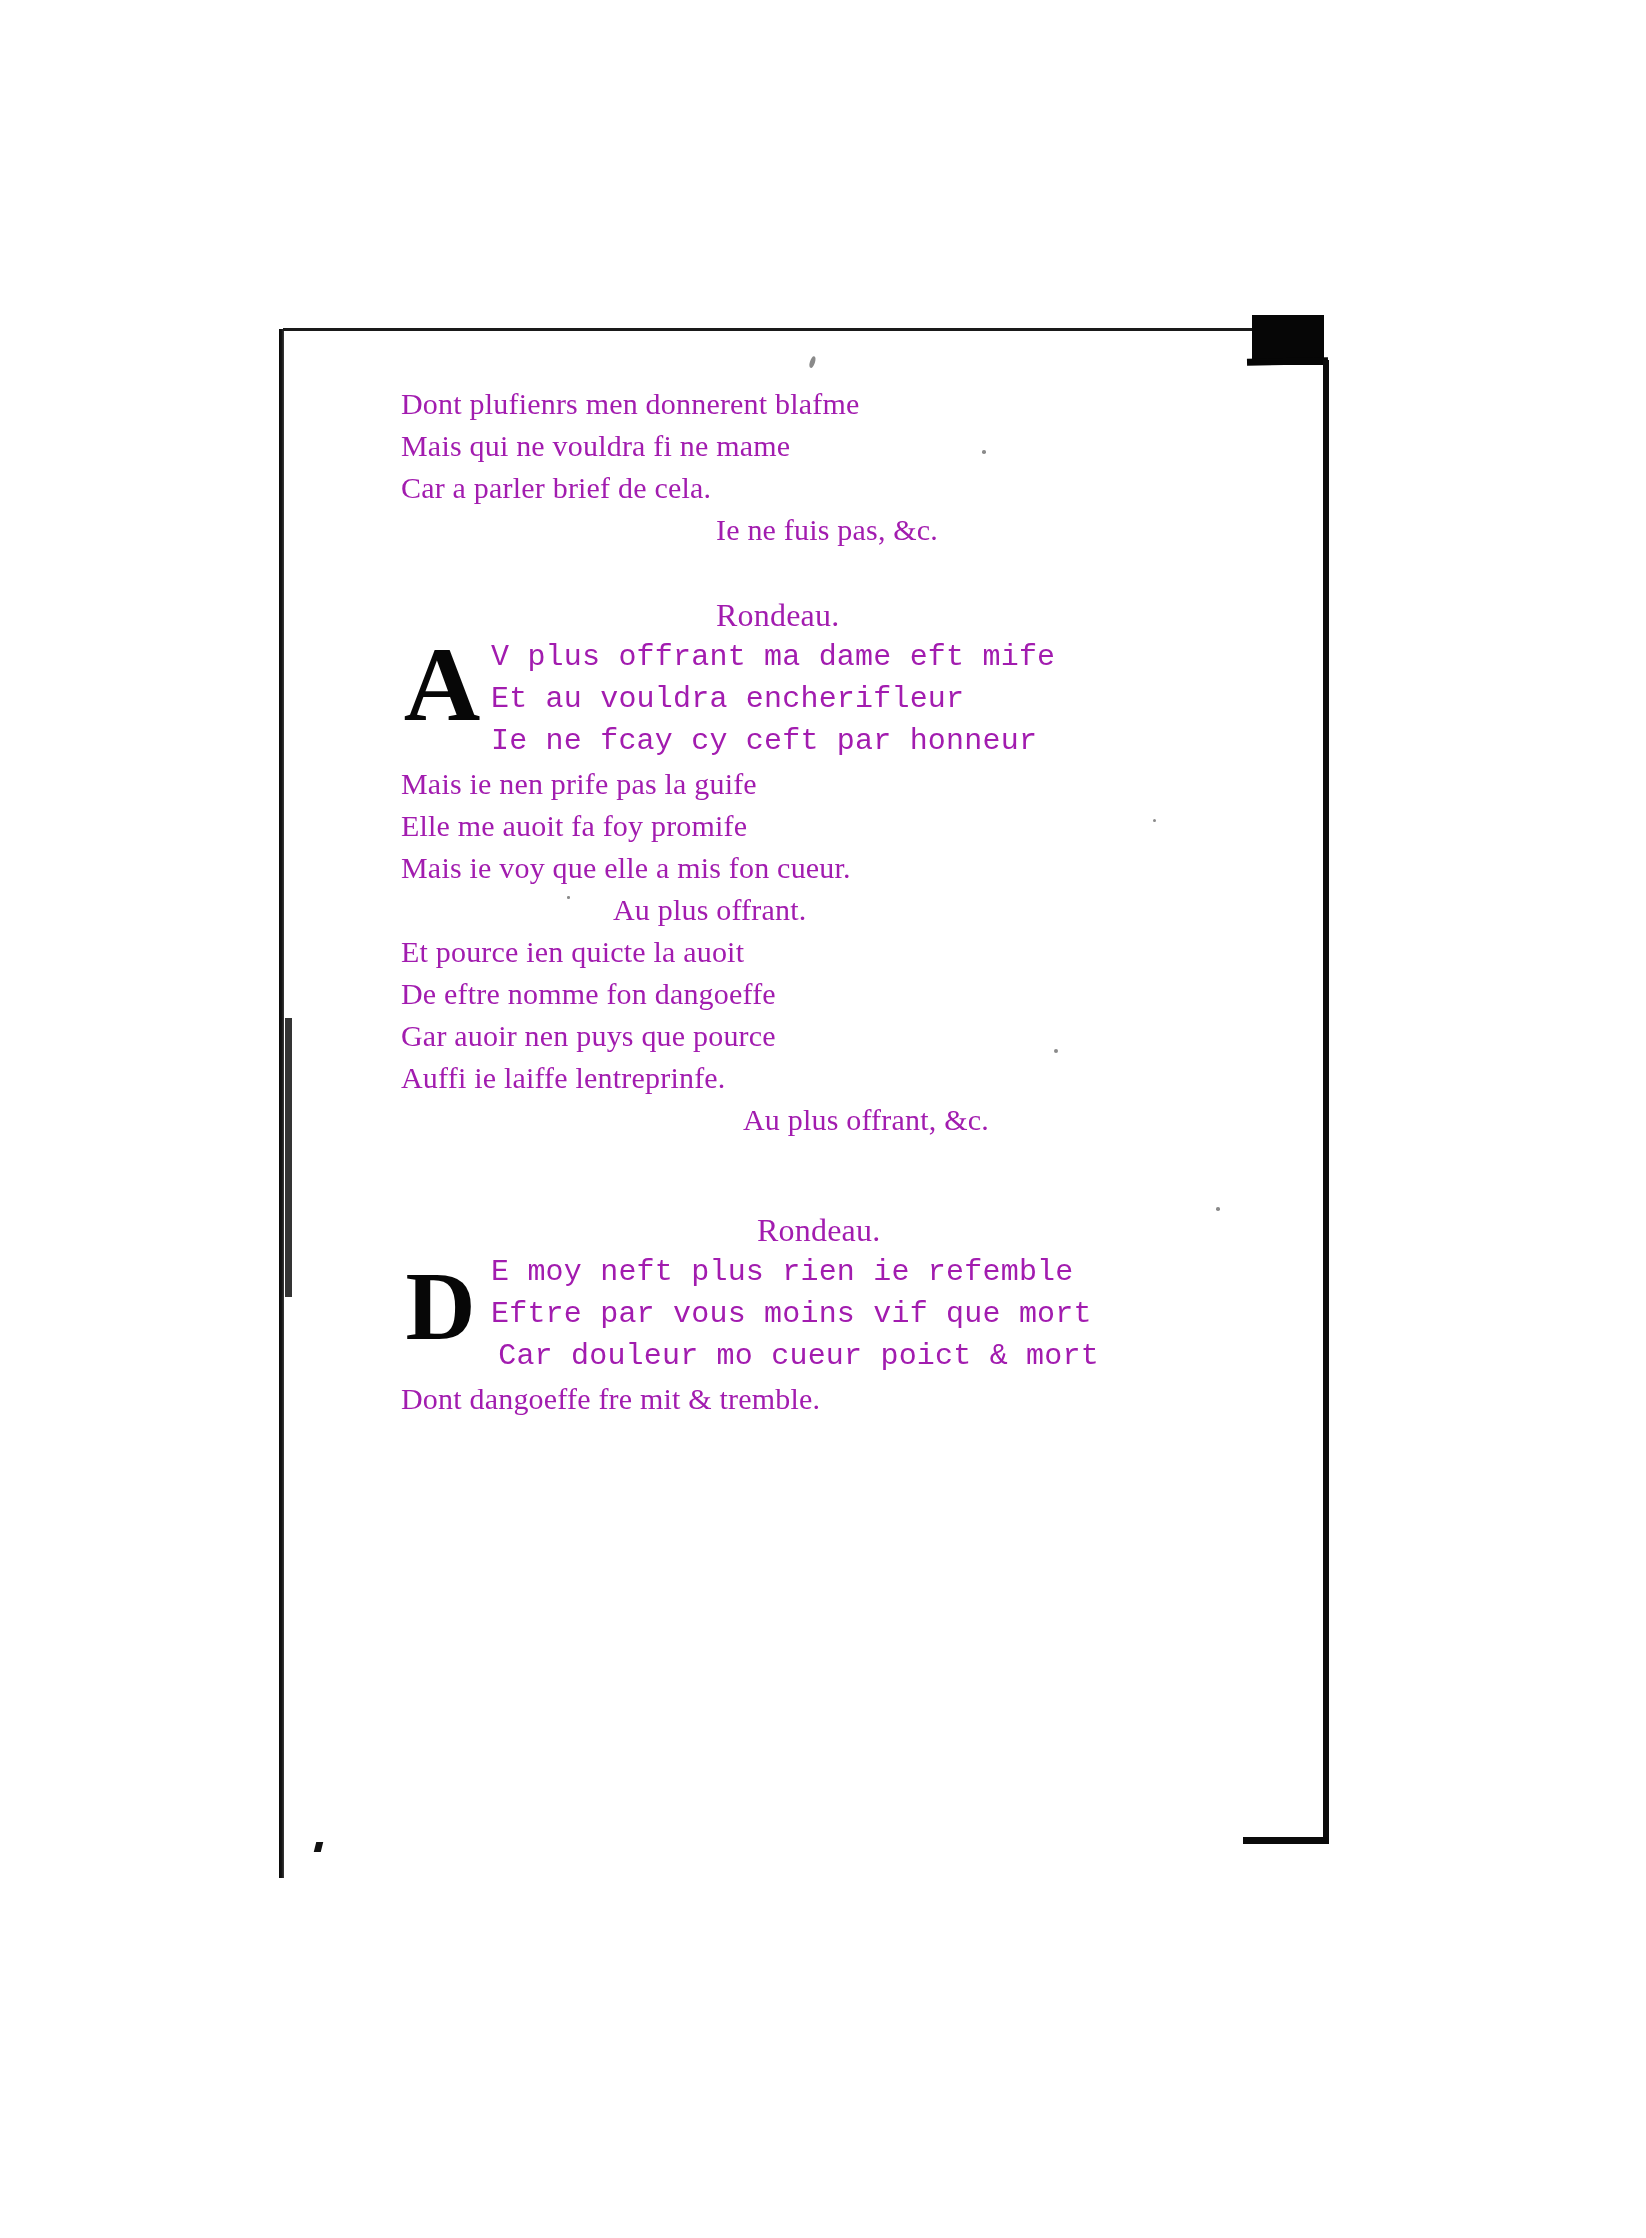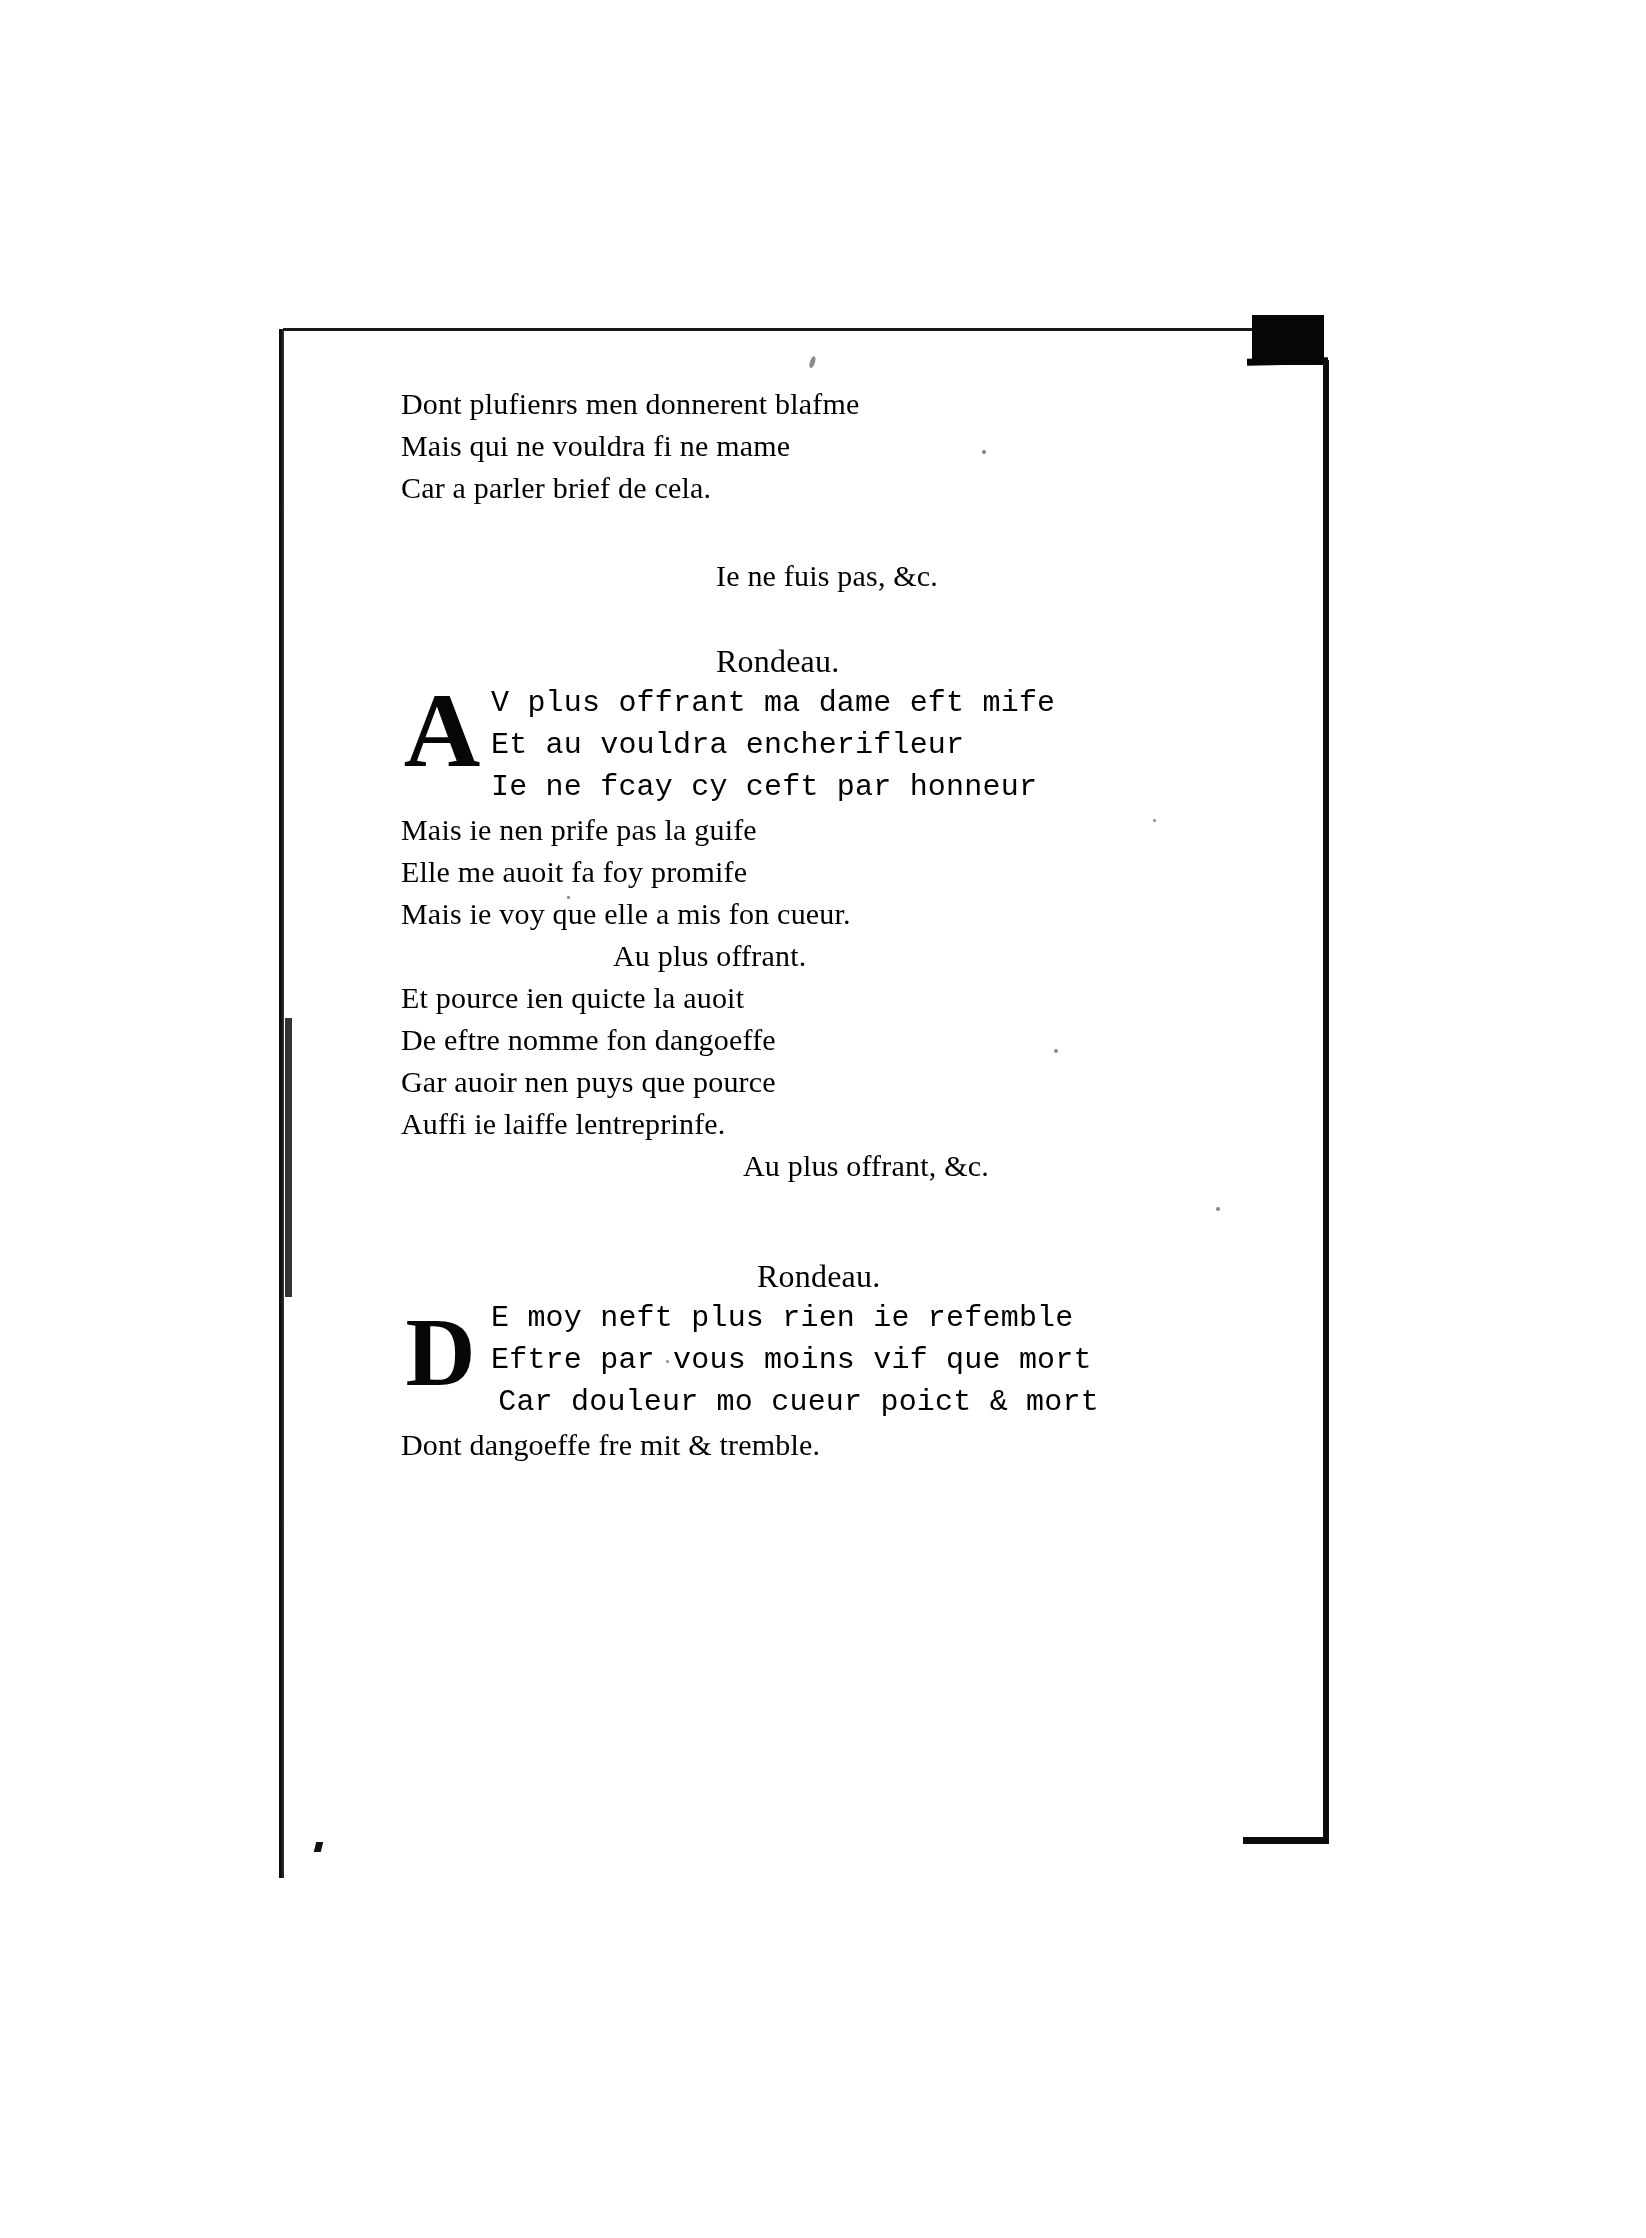--- a/index.html
+++ b/index.html
@@ -100,25 +100,25 @@
     position: absolute;
     left: 122px;
     top: 68px;
     width: 856px;
   }
 
   .line {
     font-family: "Liberation Serif", serif;
     font-size: 30px;
     line-height: 42px;
-    color: #000000;
+    color: #a21caf;
     letter-spacing: 0.2px;
     white-space: pre;
   }
-  .line.indent-refrain { padding-left: 315px; margin-top: 46px; }
+  .line.indent-refrain { padding-left: 315px; }
   .line.heading {
     padding-left: 315px;
     font-size: 32px;
   }
   .gap-md { height: 43px; }
   .gap-lg { height: 68px; }
 
   
   .dropcap-stanza {
     position: relative;

